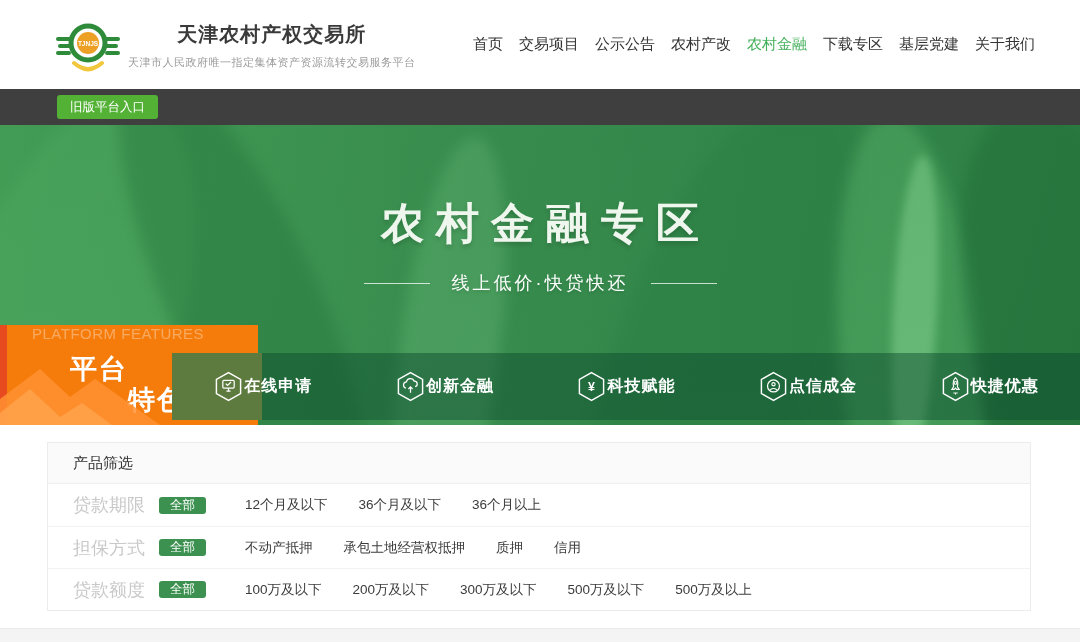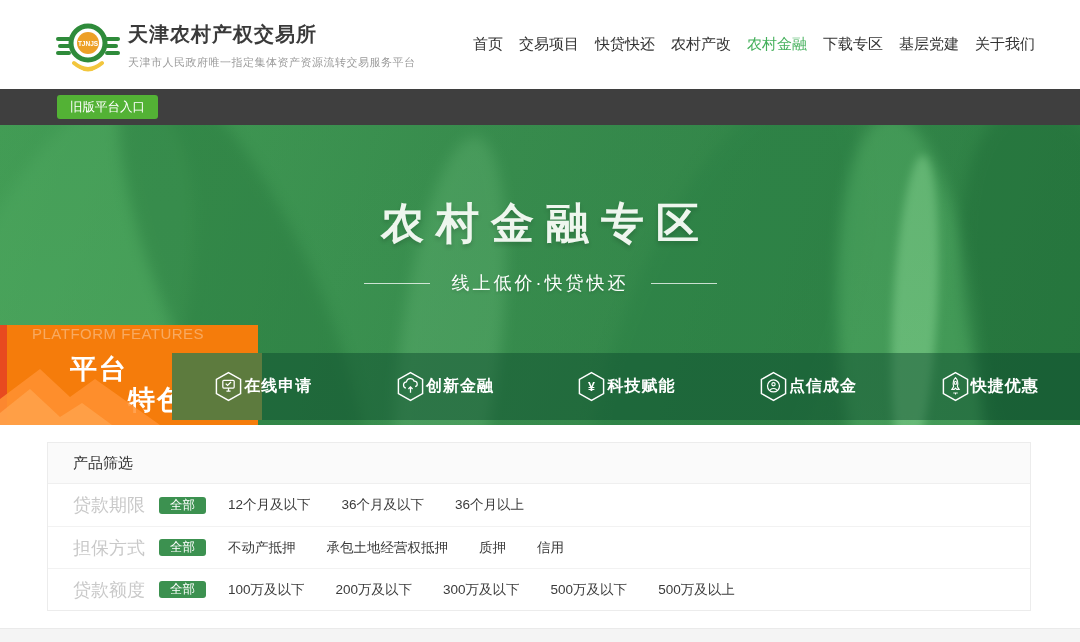--- a/index.html
+++ b/index.html
@@ -3,21 +3,21 @@
 <meta charset="utf-8">
 <style>
   * { margin:0; padding:0; box-sizing:border-box; }
   html,body { width:1080px; height:642px; overflow:hidden; background:#fff;
     font-family:"Liberation Sans","DejaVu Sans",sans-serif; }
   .page { position:relative; width:1080px; height:642px; }
 
   
   .header { position:absolute; left:0; top:0; width:1080px; height:89px; background:#fff; }
   .logo-wrap { position:absolute; left:56px; top:15px; width:64px; height:62px; cursor:pointer; }
-  .brand { position:absolute; left:128px; top:21px; }
+  .brand { position:absolute; left:128px; top:21px;text-align:center; }
   .brand-name { font-size:20px; font-weight:bold; color:#3a3a3a; letter-spacing:1px; }
   .brand-sub { margin-top:7px; font-size:11px; color:#9b9b9b; letter-spacing:0.5px; }
   .main-nav { position:absolute; right:45px; top:0; height:89px; display:flex; align-items:center; gap:16px; }
   .nav-item { font-size:15px; color:#333; cursor:pointer; white-space:nowrap; text-decoration:none; }
   .nav-item.active { color:#45b05c; }
 
   
   .topbar { position:absolute; left:0; top:89px; width:1080px; height:36px; background:#3f3f3f; }
   .old-btn { position:absolute; left:57px; top:6px; height:24px; padding:0 13px; background:#53b235;
     color:#fff; font-size:12.5px; border:none; border-radius:3px; line-height:24px; cursor:pointer; }
@@ -61,21 +61,21 @@
 
   
   .card { position:absolute; left:47px; top:442px; width:984px; height:169px; background:#fff;
     border:1px solid #ececec; }
   .card-head { height:41px; background:#fafafa; border-bottom:1px solid #efefef; display:flex;
     align-items:center; padding-left:25px; font-size:15px; color:#333; }
   .frow { height:42px; display:flex; align-items:center; padding-left:25px; border-top:1px solid #f2f2f2; }
   .frow:first-of-type { border-top:none; }
   .frow-label { width:86px; font-size:18px; color:#c9c9c9; flex:0 0 auto; }
   .all-btn { background:#3c9150; color:#fff; font-size:12.5px; padding:0 11px; border:none;
-    border-radius:3px; margin-right:22px; cursor:pointer; }
+    border-radius:3px; margin-right:39px; cursor:pointer; }
   .fopts { display:flex; gap:31px; }
   .fopt { font-size:13.5px; color:#3b3b3b; cursor:pointer; white-space:nowrap; }
 
   
   .footer-strip { position:absolute; left:0; top:628px; width:1080px; height:14px;
     background:#f4f4f4; border-top:1px solid #eaeaea; }
 </style>
 </head>
 <body>
 
@@ -99,21 +99,21 @@
         <path d="M24 52 q8 6 16 0" fill="none" stroke="#f2c63d" stroke-width="3" stroke-linecap="round"></path>
       </svg>
     </div>
     <div class="brand">
       <div class="brand-name">天津农村产权交易所</div>
       <div class="brand-sub">天津市人民政府唯一指定集体资产资源流转交易服务平台</div>
     </div>
     <nav class="main-nav">
         <a class="nav-item">首页</a>
         <a class="nav-item">交易项目</a>
-        <a class="nav-item">快贷快还</a>
+        <a class="nav-item">公示公告</a>
         <a class="nav-item">农村产改</a>
         <a class="nav-item active">农村金融</a>
         <a class="nav-item">下载专区</a>
         <a class="nav-item">基层党建</a>
         <a class="nav-item">关于我们</a>
       </nav>
   </div>
 
   <div class="topbar">
     <button class="old-btn">旧版平台入口</button>

